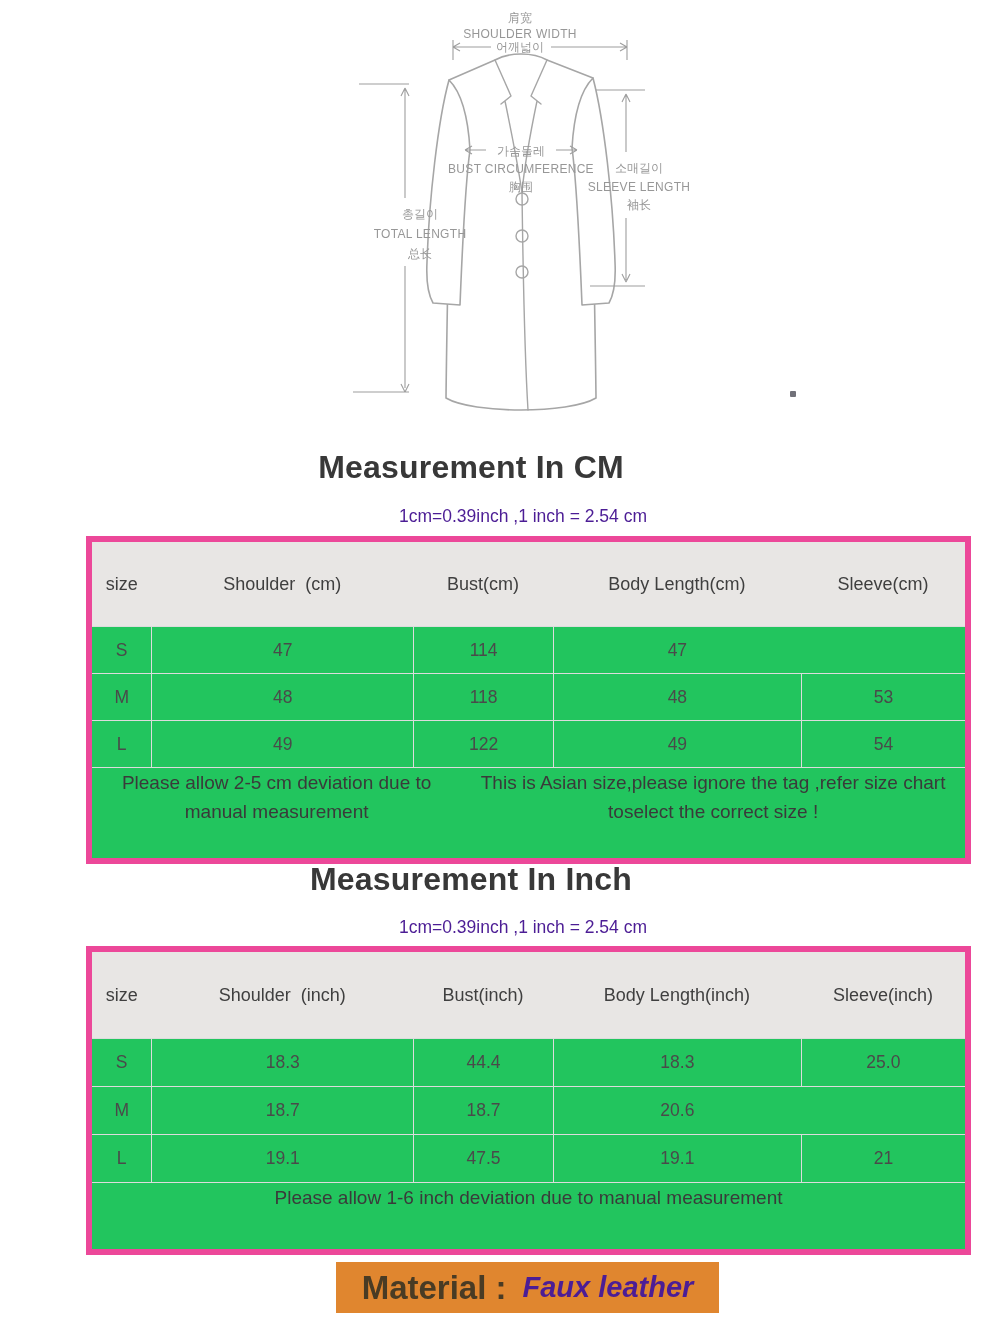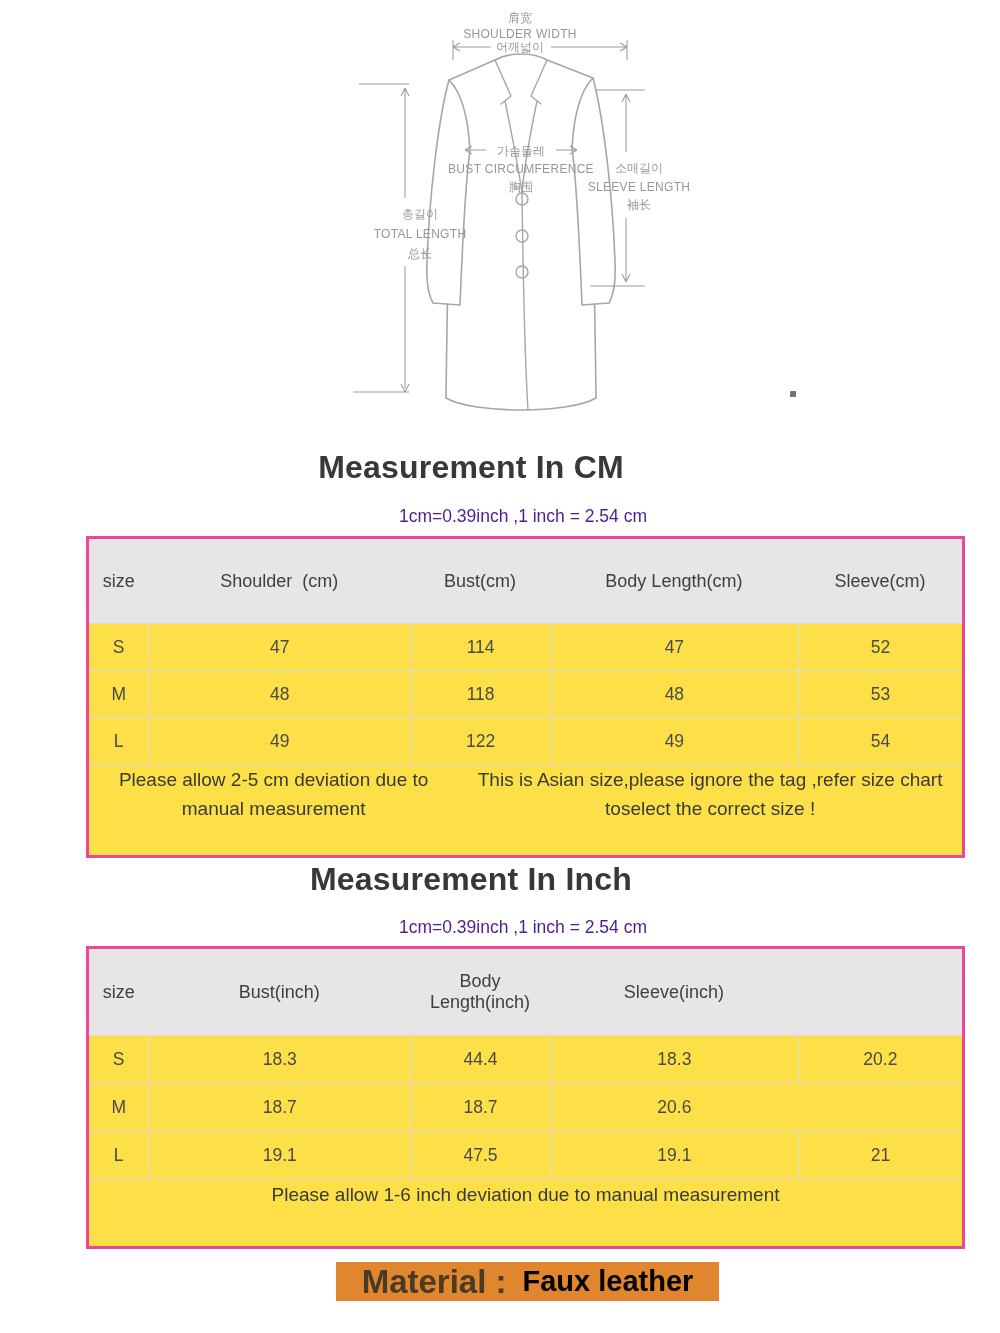--- a/index.html
+++ b/index.html
@@ -20,21 +20,21 @@
     position:absolute;left:0;width:896px;text-align:center;
     font-size:32px;font-weight:bold;color:#383838;letter-spacing:.2px;
   }
   .sec-sub{
     position:absolute;left:0;width:1000px;text-align:center;
     font-size:17.5px;color:#4c1d95;
   }
   
   .size-table{
     position:absolute;left:63px;width:873px;
-    border:3px solid #ec4899;color:#454545;background:#fde047;
+    border:6px solid #ec4899;color:#454545;background:#22c55e;
   }
   .thead{
     display:grid;grid-template-columns:6.8% 30% 16% 28.4% 18.8%;
     background:#e8e6e4;align-items:center;
   }
   .th{text-align:center;font-size:18px;color:#3f3f3f;white-space:pre-wrap;}
   .trow{
     display:grid;grid-template-columns:6.8% 30% 16% 28.4% 18.8%;
     border-top:1px solid #dcdcdc;
   }
@@ -48,25 +48,25 @@
     font-size:19px;line-height:29px;display:flex;flex-direction:row;justify-content:center;
   }
   #cm-table .thead{height:84px;}
   #cm-table .trow{height:46px;}
   #cm-table .tfoot{height:90px;}
   #inch-table .thead{height:86px;}
   #inch-table .trow{height:47px;}
   #inch-table .tfoot{height:66px;}
   
   #material-bar{
-    position:absolute;left:313px;top:1262px;width:383px;height:39px;
+    position:absolute;left:313px;top:1262px;width:383px;height:51px;
     background:#e0862f;display:flex;align-items:center;justify-content:center;gap:16px;
   }
   #material-label{font-size:33px;font-weight:bold;color:#493b24;}
-  #material-value{font-size:29px;font-weight:bold;color:#000000;}
+  #material-value{font-size:29px;font-weight:bold;font-style:italic;color:#4c1d95;}
   
   #speck{position:absolute;left:767px;top:391px;width:6px;height:6px;background:#4d4d57;opacity:.8;border-radius:1px;}
 </style>
 </head>
 <body>
 
 <div id="page">
 
   <svg id="coat-svg" viewBox="0 0 360 435" xmlns="http://www.w3.org/2000/svg">
 
@@ -123,21 +123,20 @@
       <div class="th">Shoulder  (cm)</div>
       <div class="th">Bust(cm)</div>
       <div class="th">Body Length(cm)</div>
       <div class="th">Sleeve(cm)</div>
     </div>
     <div class="trow">
       <div class="td">S</div>
       <div class="td">47</div>
       <div class="td">114</div>
       <div class="td">47</div>
-      <div class="td">52</div>
     </div>
     <div class="trow">
       <div class="td">M</div>
       <div class="td">48</div>
       <div class="td">118</div>
       <div class="td">48</div>
       <div class="td">53</div>
     </div>
     <div class="trow">
       <div class="td">L</div>
@@ -151,30 +150,31 @@
       <div>This is Asian size,please ignore the tag ,refer size chart toselect the correct size !</div>
     </div>
   </div>
 
   <div class="sec-title" style="top:861px;">Measurement In Inch</div>
   <div class="sec-sub" style="top:917px;">1cm=0.39inch ,1 inch = 2.54 cm</div>
 
   <div id="inch-table" class="size-table" style="top:946px;">
     <div class="thead">
       <div class="th">size</div>
+      <div class="th">Shoulder  (inch)</div>
       <div class="th">Bust(inch)</div>
       <div class="th">Body Length(inch)</div>
       <div class="th">Sleeve(inch)</div>
     </div>
     <div class="trow">
       <div class="td">S</div>
       <div class="td">18.3</div>
       <div class="td">44.4</div>
       <div class="td">18.3</div>
-      <div class="td">20.2</div>
+      <div class="td">25.0</div>
     </div>
     <div class="trow">
       <div class="td">M</div>
       <div class="td">18.7</div>
       <div class="td">18.7</div>
       <div class="td">20.6</div>
     </div>
     <div class="trow">
       <div class="td">L</div>
       <div class="td">19.1</div>

